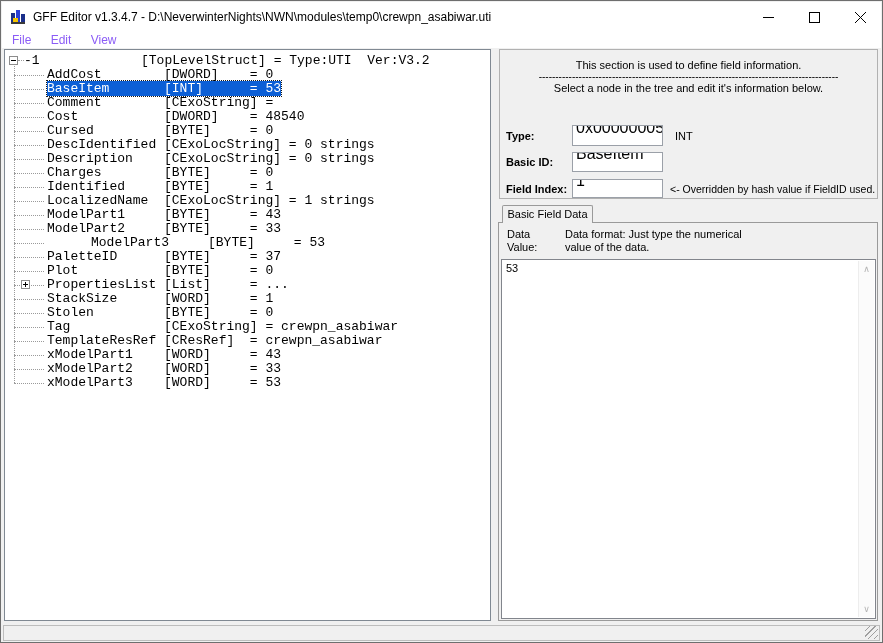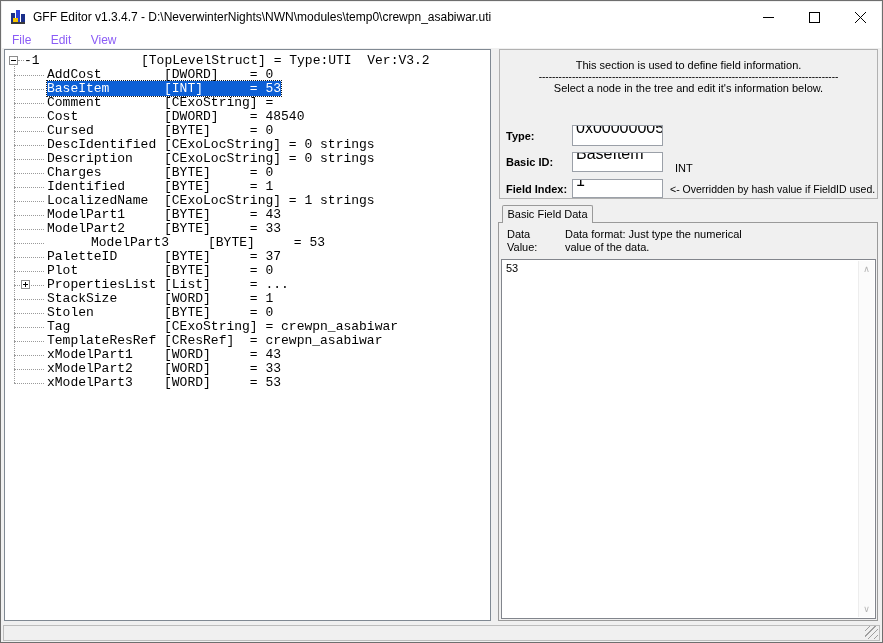--- a/index.html
+++ b/index.html
@@ -47,21 +47,21 @@
   }
   .info-line1 { text-align:center; margin-top:9px; }
   .sepdash { width:300px; height:10px; margin:1px auto 0 auto; overflow:hidden;
              font-size:10px; line-height:10px; white-space:nowrap; text-align:center; color:#000; }
   .info-line2 { text-align:center; }
   .fldlabel { position:absolute; left:6px; font-weight:bold; font-size:11px; }
   .fldbox {
     position:absolute; left:72px; width:91px; border:1px solid #9ba0a8; background:#fff;
     font-size:16px; font-family:"Liberation Sans",sans-serif; padding:0 0 16px 3px; color:#000;
   }
-  .typename { position:absolute; left:175px; font-size:11px;margin-top:32px; }
+  .typename { position:absolute; left:175px; font-size:11px; }
   .idxhint { position:absolute; left:170px; font-size:10.5px; white-space:nowrap; }
   
   .tab {
     position:absolute; left:501px; top:204px; width:91px; height:18px; z-index:2;
     background:#f0f0f0; border:1px solid #9a9a9a; border-bottom:none; border-radius:2px 2px 0 0;
     font-size:11px; text-align:center; line-height:16px; color:#000;
   }
   .tabpage {
     position:absolute; left:497px; top:221px; width:380px; height:399px;
     border:1px solid #9a9a9a; background:#f0f0f0;

